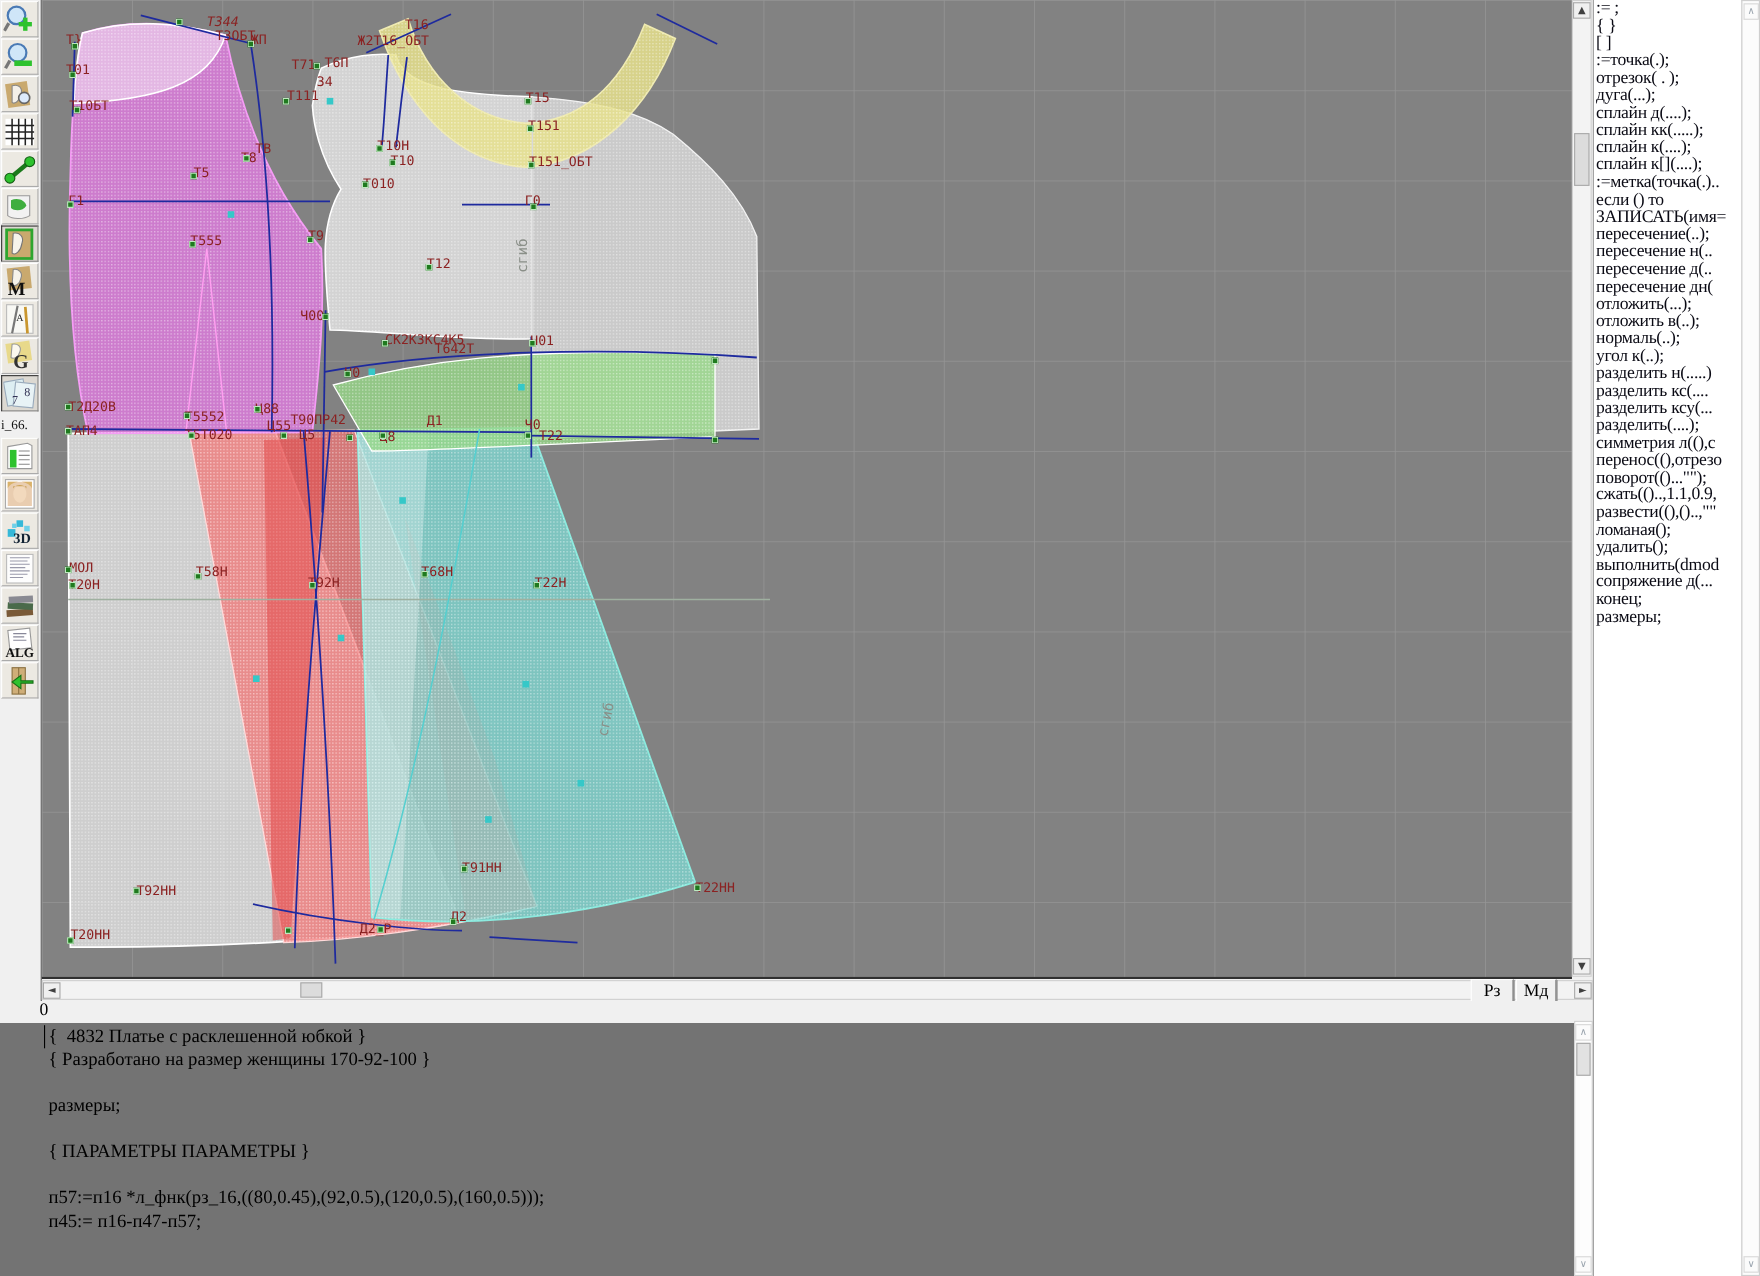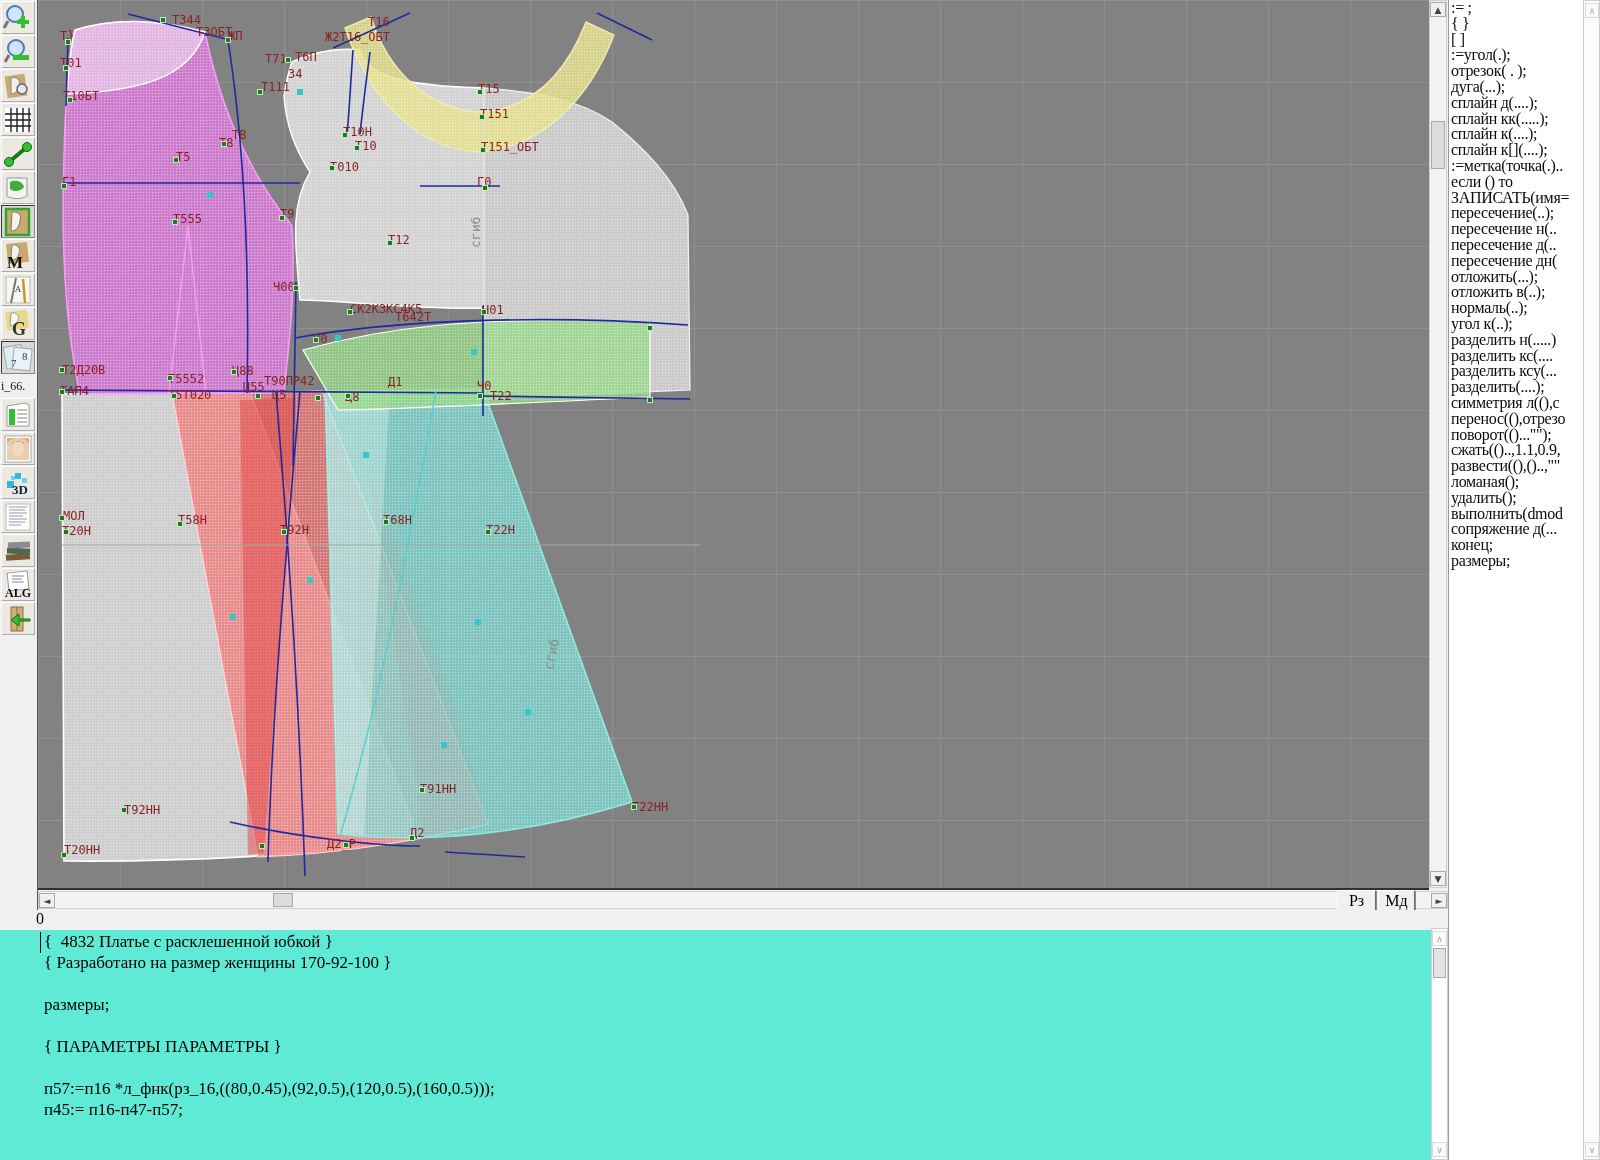--- a/index.html
+++ b/index.html
@@ -27,21 +27,21 @@
   
   .sb{position:absolute;background:#f3f3f3;border:1px solid #cfcfcf;box-sizing:border-box;}
   .sb-btn{position:absolute;width:16px;height:15px;background:#f0f0f0;border:1px solid #a8a8a8;
           box-sizing:border-box;font:9px "DejaVu Sans",sans-serif;color:#404040;
           display:flex;align-items:center;justify-content:center;}
   .sb-thumb{position:absolute;background:#dcdcdc;border:1px solid #a8a8a8;box-sizing:border-box;}
   .sb-lite .sb-btn{border:1px solid #d8d8d8;color:#9aa4ae;background:#fbfbfb;}
   
   .status-line{position:absolute;left:0;top:910px;width:1430px;height:20px;background:#f0f0f0;
                font:16px "Liberation Serif",serif;color:#000;padding-left:36px;box-sizing:border-box;}
-  .code-area{position:absolute;left:0;top:930px;width:1431px;height:230px;background:#5eead4;
+  .code-area{position:absolute;left:0;top:930px;width:1431px;height:230px;background:#737373;
              font:17px "Liberation Serif",serif;color:#000;padding:2px 0 0 44px;box-sizing:border-box;}
   .code-line{height:21px;white-space:pre;}
   .caret{border-left:1px solid #000;margin-left:-4px;padding-left:3px;}
   
   .right-panel{position:absolute;left:1448px;top:0;width:135px;height:1160px;background:#fff;
                border-left:1px solid #9a9a9a;font:16px "Liberation Serif",serif;color:#0a0a14;
                padding:0 0 0 2px;box-sizing:border-box;overflow:hidden;}
   .cmd-item{height:15.8px;line-height:15.9px;white-space:nowrap;letter-spacing:-0.3px;}
   
   .mini-btn{position:absolute;height:21px;background:#f0f0f0;border:1px solid #6a6a6a;
@@ -269,21 +269,21 @@
         <path d="M24,390 L445,393"></path>
       </g>
       <path d="M24,545 L662,545" stroke="#9fb0a0" stroke-width="1.2" fill="none"></path>
       <path d="M446,88 L446,308" stroke="#d8d8d8" stroke-width="1.3" fill="none"></path>
       <path d="M398,390 C372,540 342,700 302,836" stroke="#55cfcf" stroke-width="1.4" fill="none"></path>
     </svg>
     <div style="position:absolute;left:0;top:0;width:1391px;height:888px;">
         <span class="cv-label" style="left: 22px; top: 30px;">Т}</span>
         <span class="cv-label" style="left: 22px; top: 57px;">Т01</span>
         <span class="cv-label" style="left: 25px; top: 90px;">Т10БТ</span>
-        <span class="cv-label" style="left: 134px; top: 14px;">Т344</span>
+        <span class="cv-label" style="left: 150px; top: 14px; font-style: italic;">Т344</span>
         <span class="cv-label" style="left: 158px; top: 26px;">Т3ОБТ</span>
         <span class="cv-label" style="left: 190px; top: 30px;">ЖП</span>
         <span class="cv-label" style="left: 330px; top: 16px;">Т16</span>
         <span class="cv-label" style="left: 287px; top: 31px;">Ж2Т16_ОБТ</span>
         <span class="cv-label" style="left: 227px; top: 53px;">Т71</span>
         <span class="cv-label" style="left: 257px; top: 51px;">Т6П</span>
         <span class="cv-label" style="left: 250px; top: 68px;">34</span>
         <span class="cv-label" style="left: 223px; top: 81px;">Т111</span>
         <span class="cv-label" style="left: 440px; top: 83px;">Т15</span>
         <span class="cv-label" style="left: 442px; top: 108px;">Т151</span>
@@ -425,21 +425,21 @@
     <div class="sb-btn" style="left:0;top:2px;width:15px;">∧</div>
     <div class="sb-thumb" style="left:1px;top:19px;width:13px;height:30px;background:#e2e2e2;"></div>
     <div class="sb-btn" style="left:0;bottom:2px;width:15px;">∨</div>
   </div>
 
   <div class="right-panel">
     <div>
         <div class="cmd-item">:= ;</div>
         <div class="cmd-item">{  }</div>
         <div class="cmd-item">[  ]</div>
-        <div class="cmd-item">:=угол(.);</div>
+        <div class="cmd-item">:=точка(.);</div>
         <div class="cmd-item">отрезок( . );</div>
         <div class="cmd-item">дуга(...);</div>
         <div class="cmd-item">сплайн  д(....);</div>
         <div class="cmd-item">сплайн  кк(.....);</div>
         <div class="cmd-item">сплайн  к(....);</div>
         <div class="cmd-item">сплайн  к[](....);</div>
         <div class="cmd-item">:=метка(точка(.)..</div>
         <div class="cmd-item">если () то</div>
         <div class="cmd-item">ЗАПИСАТЬ(имя=</div>
         <div class="cmd-item">пересечение(..);</div>

